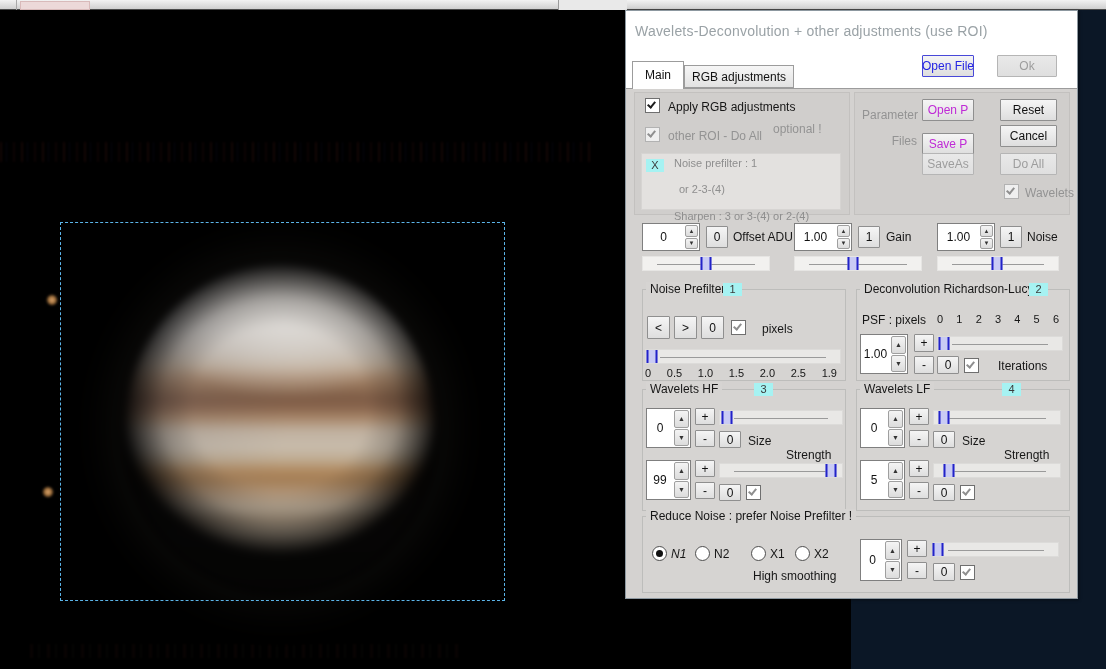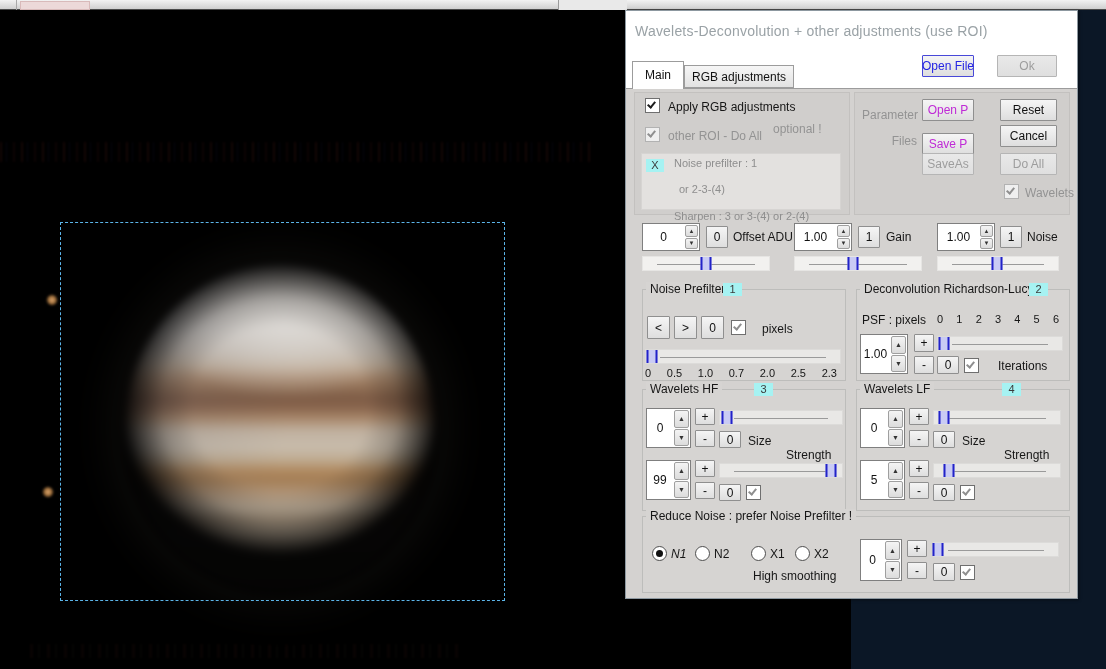--- a/index.html
+++ b/index.html
@@ -203,24 +203,24 @@
         </div>
       <div class="abs lbl" style="left:119px;top:32px;">pixels</div>
       <div class="abs slider flat" style="left:2px;top:59px;width:196px;height:15px;">
         <div class="line"></div>
           <div class="thumb" style="left: 3%;"></div>
       </div>
       <div class="abs scale" style="left:2px;top:77px;width:192px;">
         <span>0</span>
           <span>0.5</span>
           <span>1.0</span>
-          <span>0.7</span>
+          <span>1.5</span>
           <span>2.0</span>
           <span>2.5</span>
-          <span>2.3</span>
+          <span>1.9</span>
       </div>
     </div>
 
     <div class="abs group" style="left:230px;top:278px;width:214px;height:92px;">
       <div class="gtitle">Deconvolution Richardson-Lucy</div>
       <div class="abs badge" style="left:172px;top:-7px;width:19px;height:13px;">2</div>
       <div class="abs lbl" style="left:5px;top:23px;">PSF : pixels</div>
       <div class="abs scale" style="left:80px;top:23px;width:122px;">
         <span>0</span>
           <span>1</span>

